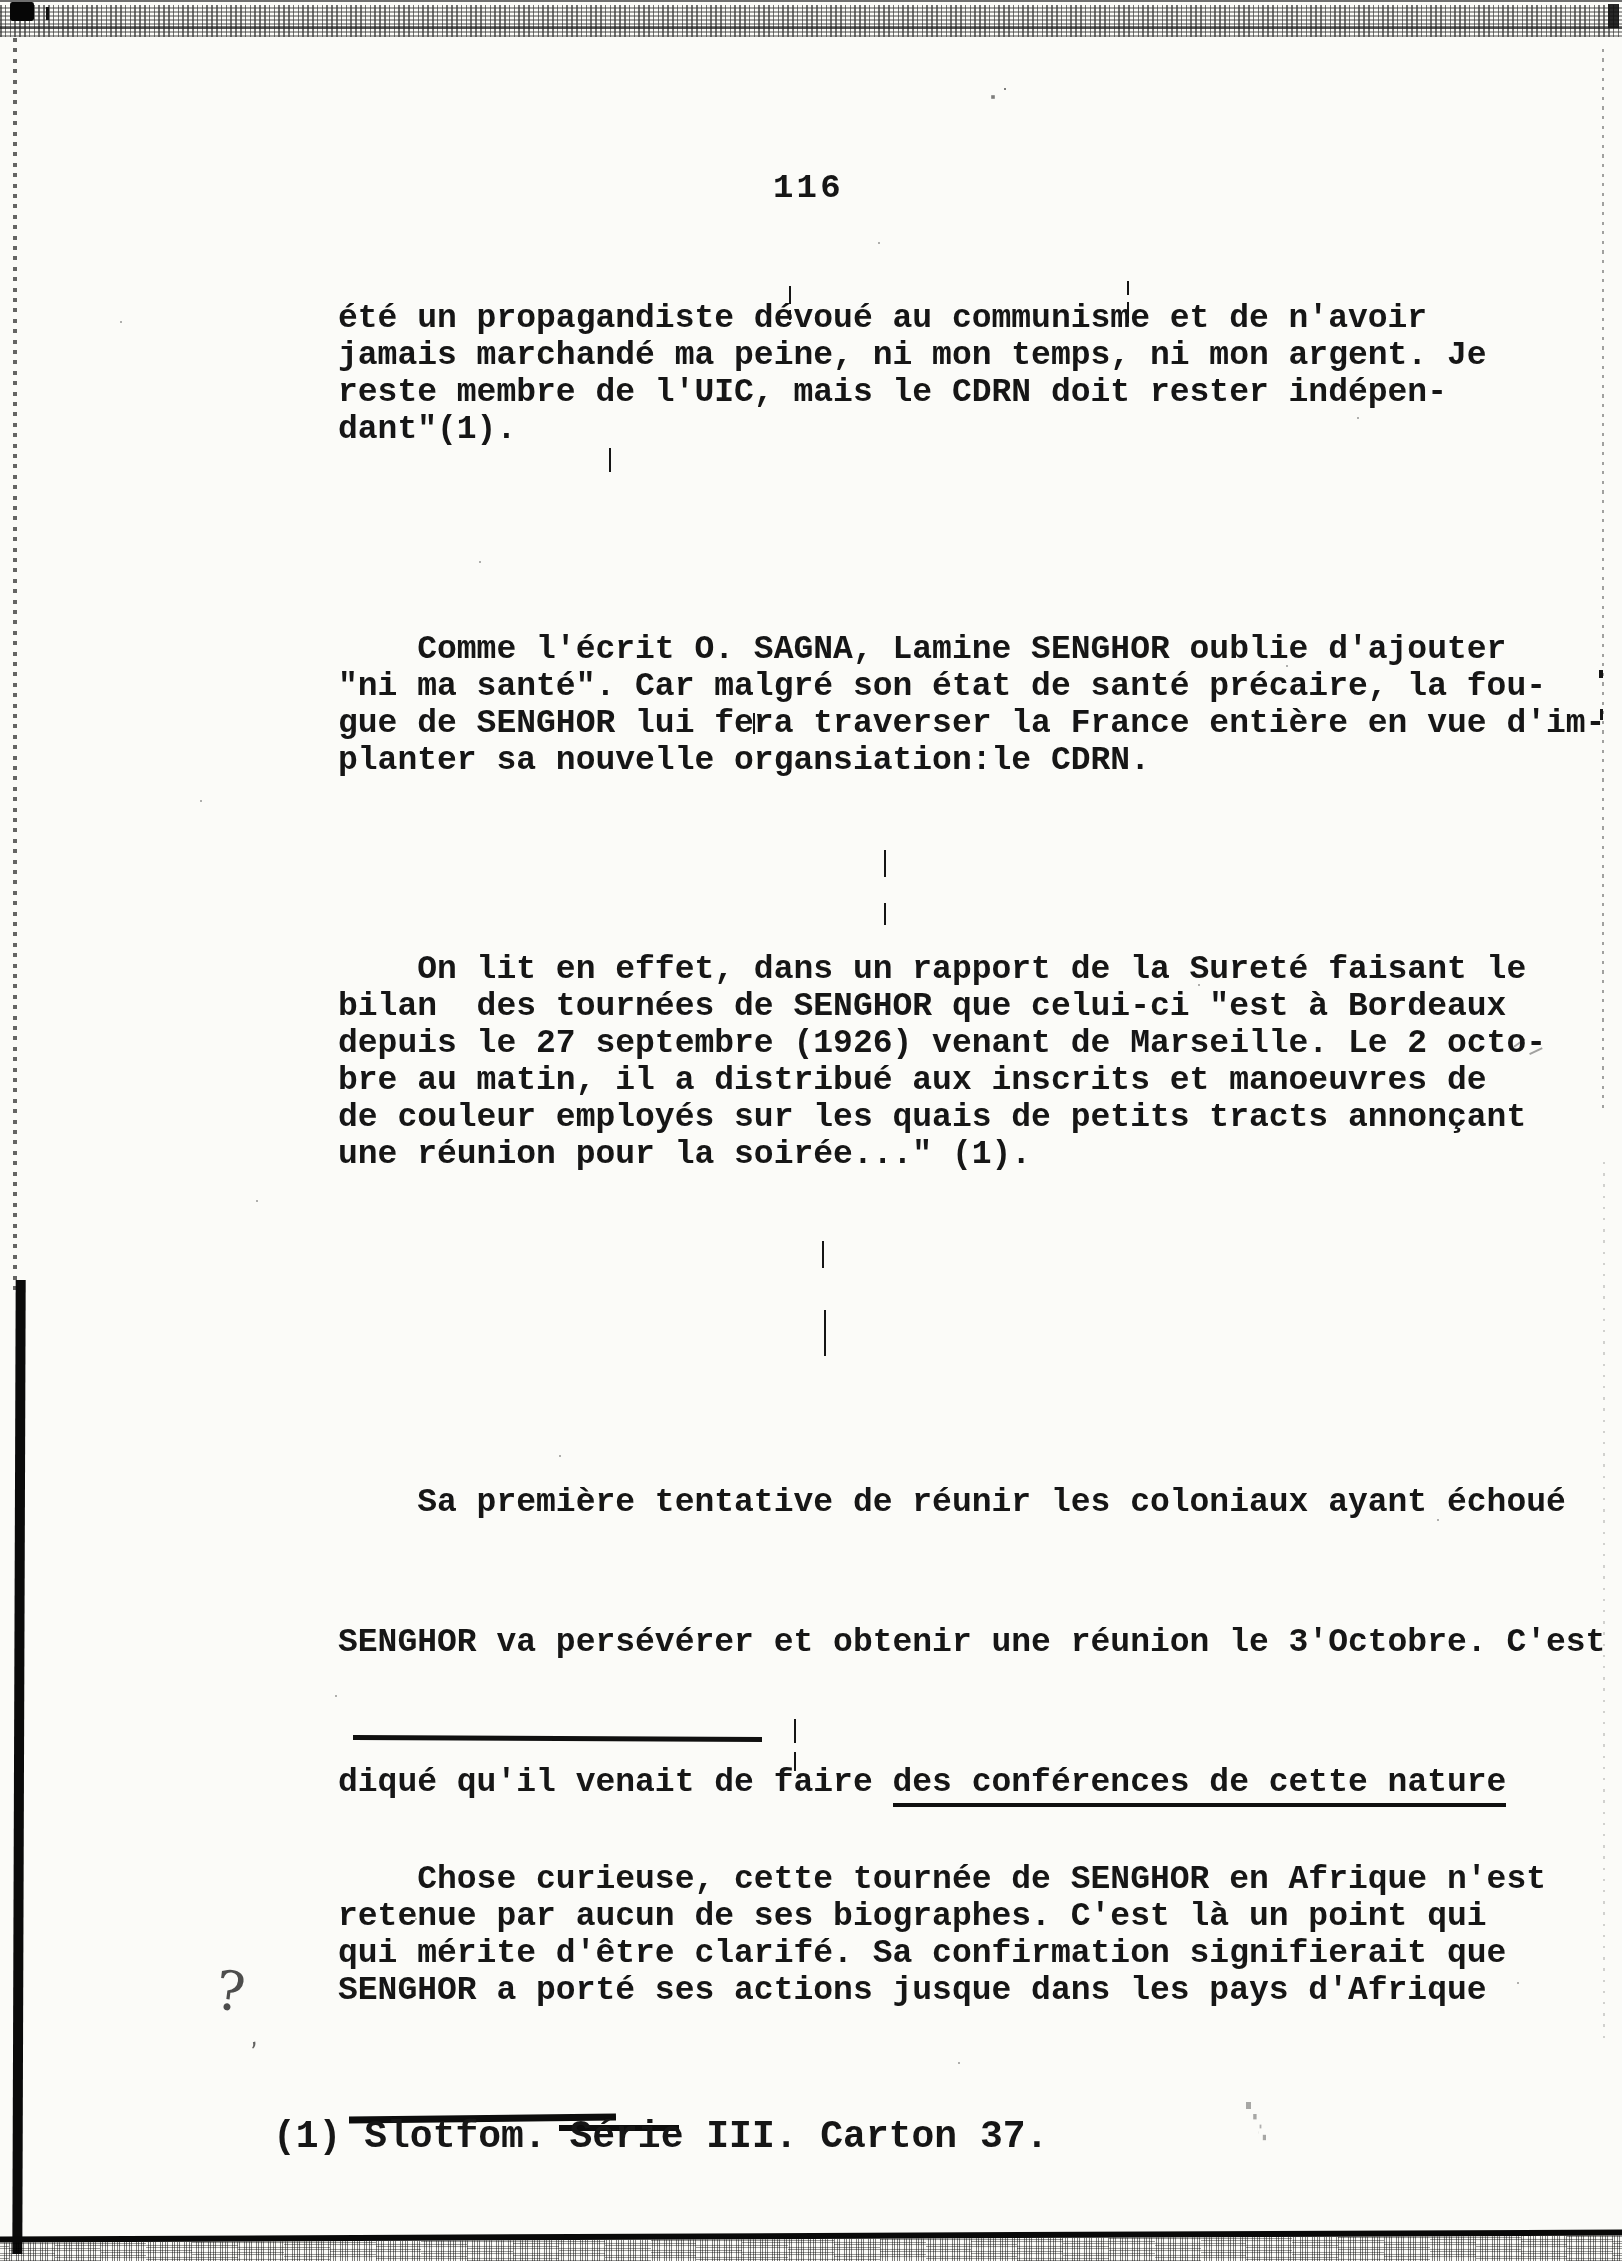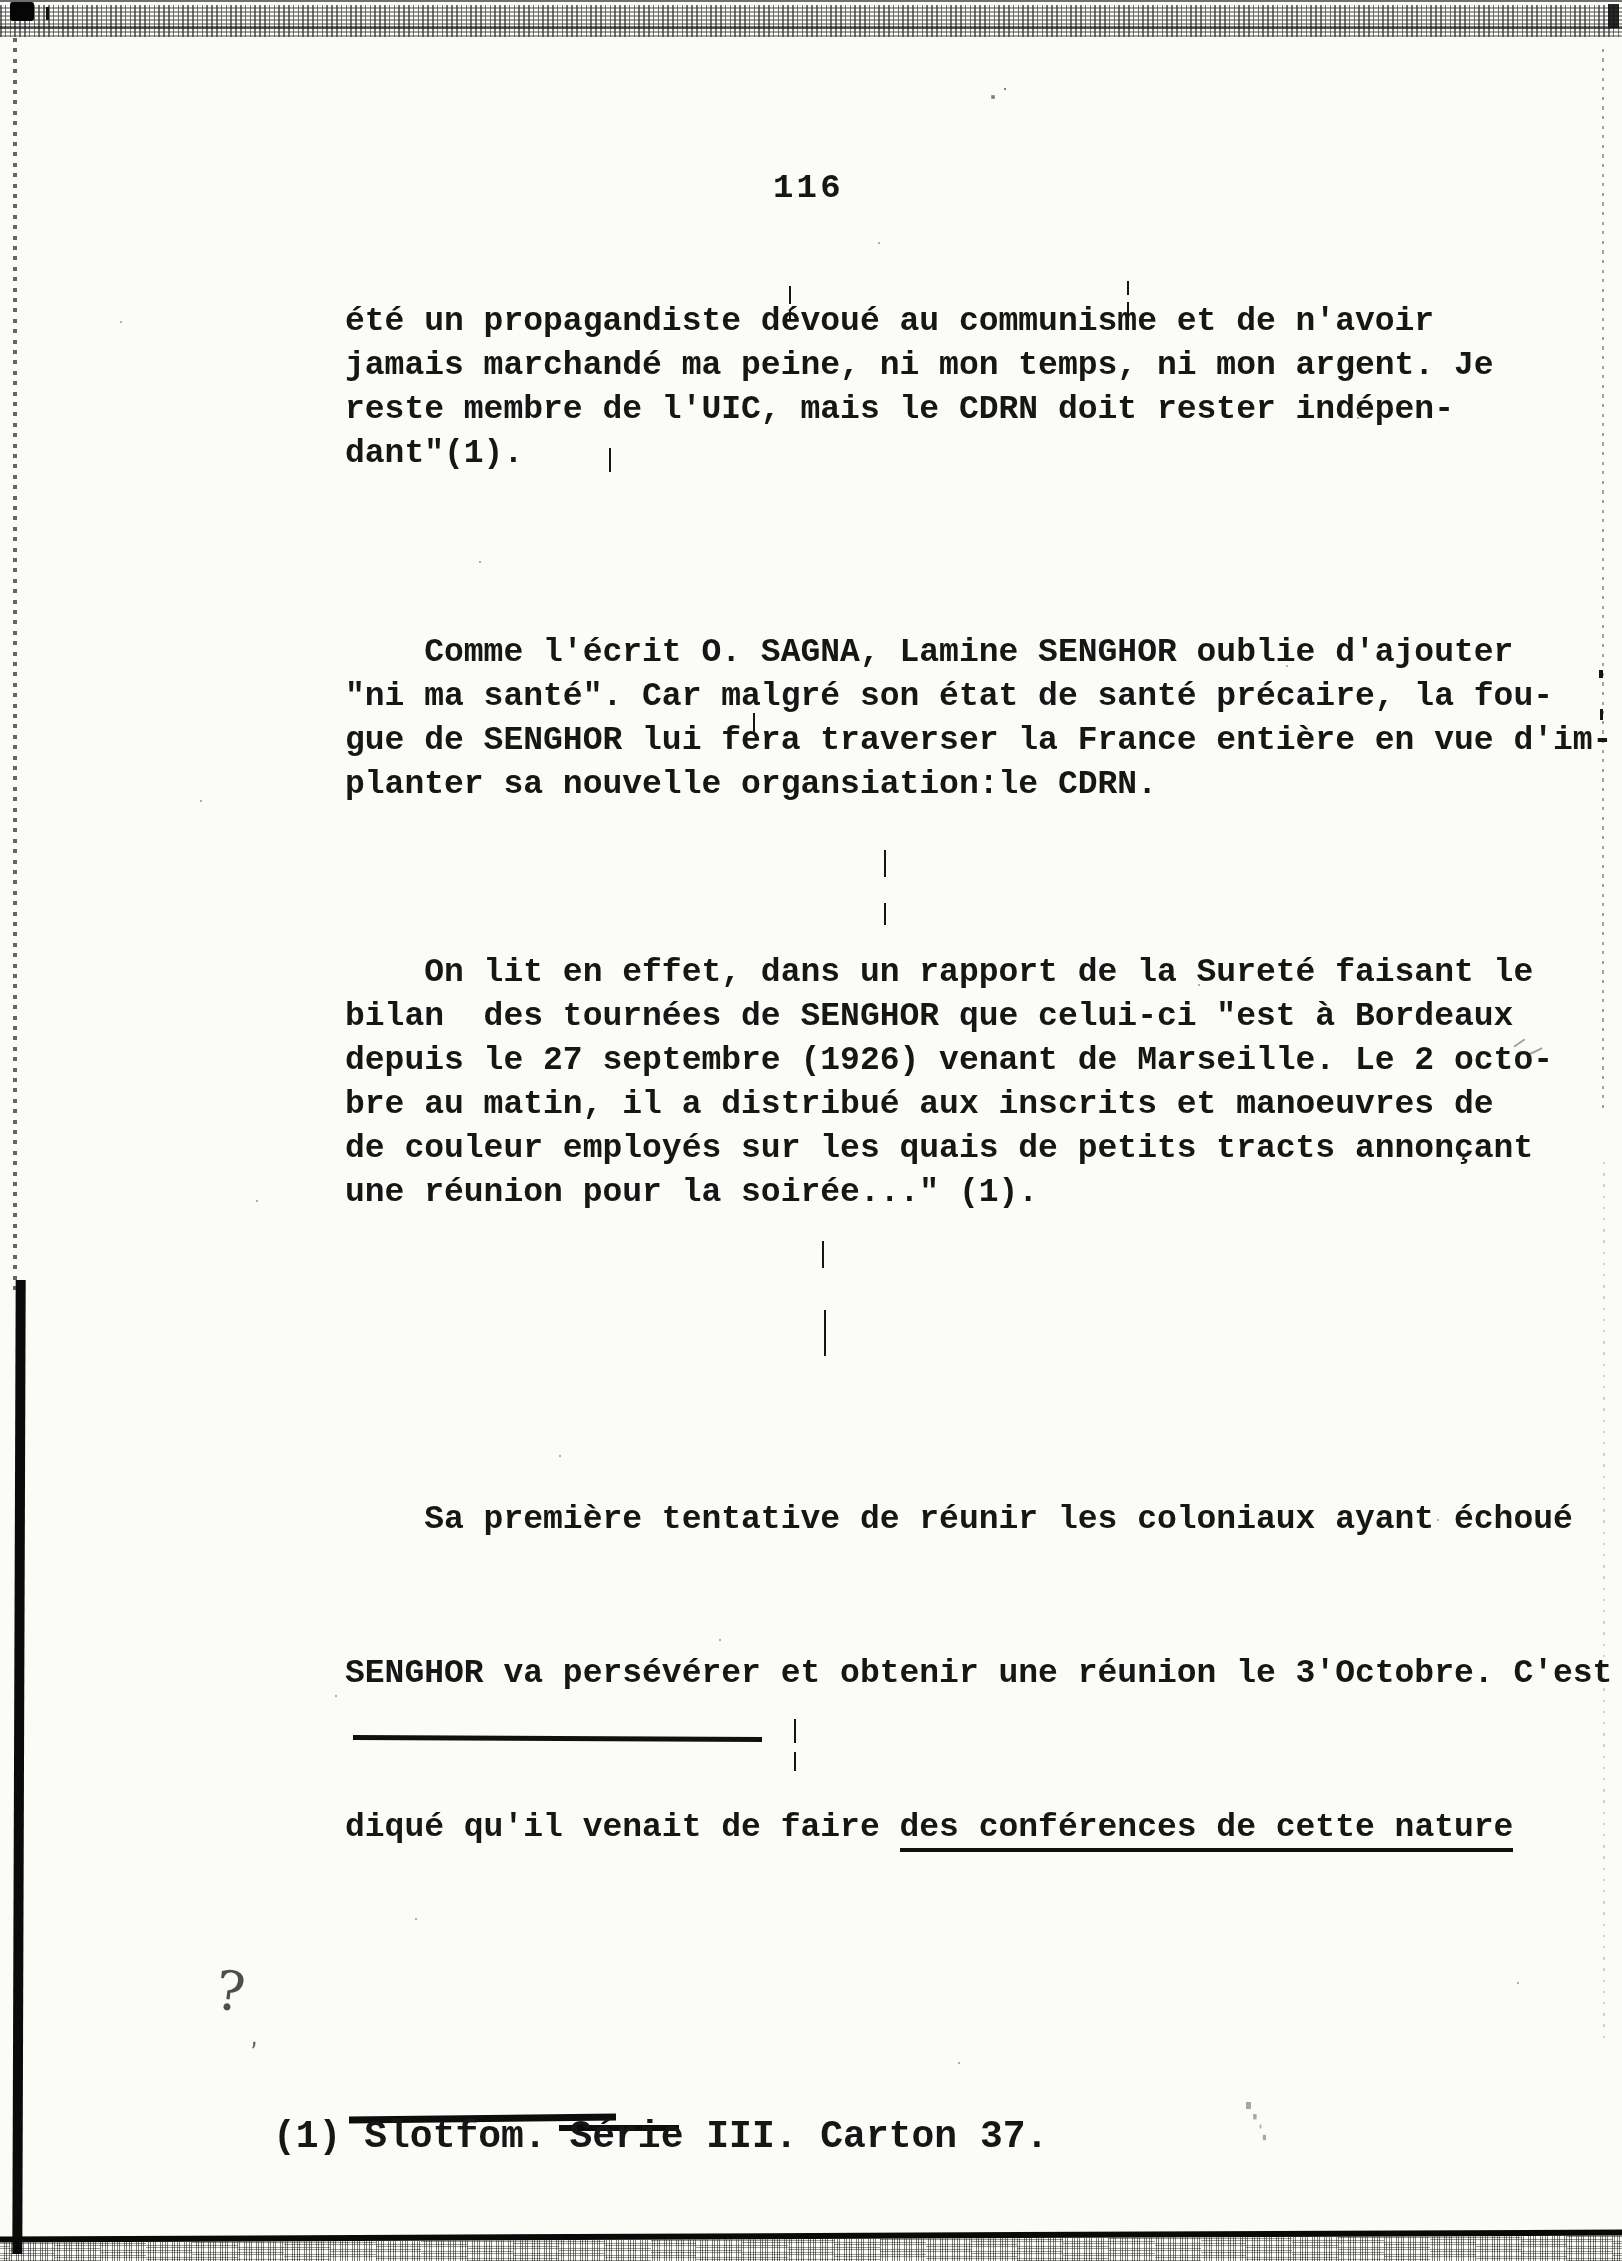--- a/index.html
+++ b/index.html
@@ -3,21 +3,21 @@
 <meta charset="utf-8">
 <style>
   html,body { margin:0; padding:0; background:#6e6e6e; }
   .page {
     position:relative; width:1622px; height:2261px; margin:2px auto;
     background:#fbfbf8; overflow:hidden;
     font-family:"Liberation Mono","DejaVu Sans Mono",monospace;
     font-weight:700; color:#161616;
   }
   .para {
-    position:absolute; left:345px; font-size:33px; line-height:44px;
+    position:absolute; left:338px; font-size:33px; line-height:37px;
     white-space:pre; letter-spacing:0;
   }
   .p1{top:298px} .p2{top:629px} .p3{top:949px} .p4{top:1408px} .p5{top:1859px}
   .p4 .tline { height:66px; white-space:pre;font-family:Liberation Mono, monospace; }
   .u { border-bottom:4.8px solid #101010; padding-bottom:2px; }
   .pagenum { position:absolute; left:773px; top:153px; font-size:34px; line-height:66px; letter-spacing:3.2px; }
   .footnote { position:absolute; left:273px; top:2102px; font-size:38px; line-height:66px; white-space:pre; }
 
   
   .rule1 { position:absolute; left:349px; top:2113px; width:267px; height:7.2px; background:#0d0d0d; transform:rotate(-0.6deg); }
@@ -125,20 +125,24 @@
 
   <div class="para p4">
     <div class="tline">    Sa première tentative de réunir les coloniaux ayant échoué</div>
     <div class="tline">SENGHOR va persévérer et obtenir une réunion le 3'Octobre. C'est</div>
     <div class="tline"><span>diqué qu'il venait de faire </span><span class="u">des conférences de cette nature</span></div>
     
     
   </div>
   <div class="u5b"></div>
 
+  <div class="para p5">    Chose curieuse, cette tournée de SENGHOR en Afrique n'est
+retenue par aucun de ses biographes. C'est là un point qui
+qui mérite d'être clarifé. Sa confirmation signifierait que
+SENGHOR a porté ses actions jusque dans les pays d'Afrique</div>
 
   <div class="hand-q">?</div>
   <div class="hand-c">,</div>
   <div class="smudge"></div>
 
   <div class="rule1"></div>
   <div class="rule2"></div>
   <div class="footnote">(1) Slotfom. Série III. Carton 37.</div>
 
 </div>

